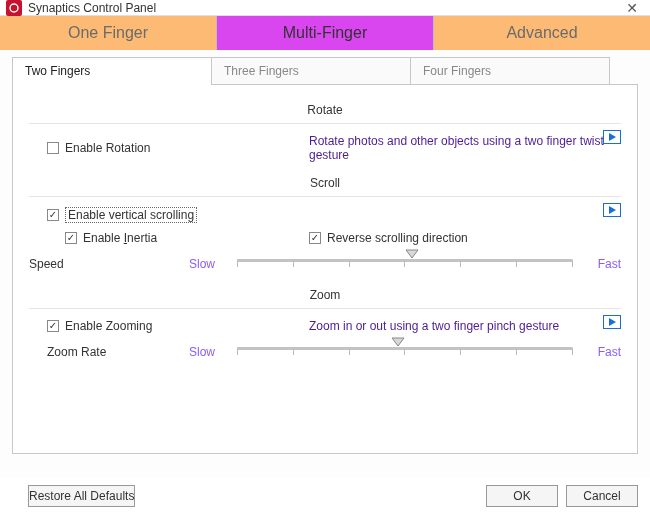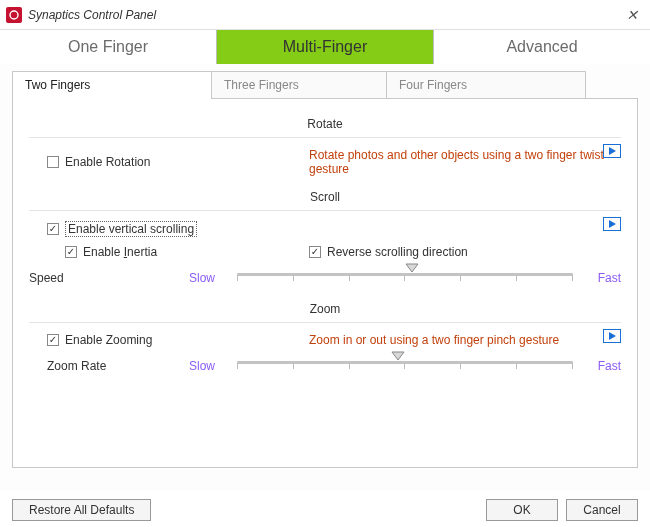--- a/index.html
+++ b/index.html
@@ -7,24 +7,23 @@
     margin: 0;
     font-family: "Segoe UI", Tahoma, sans-serif;
     font-size: 12px;
     background: #fff;
     color: #333;
     width: 650px;
   }
   .titlebar {
     display: flex;
     align-items: center;
-    height: 30px;
+    height: 16px;
     padding: 0 6px;
     border-bottom: 1px solid #e0e0e0;
-    font-style: italic;
   }
   .titlebar .app-icon {
     width: 16px; height: 16px;
     background: #c41230;
     margin-right: 6px;
     border-radius: 2px;
     display: inline-flex;
     align-items: center;
     justify-content: center;
   }
@@ -36,27 +35,27 @@
     height: 34px;
     background: #cfcfcf;
   }
   .main-tab {
     flex: 1;
     display: flex;
     align-items: center;
     justify-content: center;
     font-size: 16px;
     color: #6b6b6b;
-    background: #ffffff;
+    background: #fdba74;
     border-right: 1px solid #bdbdbd;
     cursor: pointer;
   }
   .main-tab:last-child { border-right: none; }
   .main-tab.active {
-    background: #84cc16;
+    background: #d946ef;
     color: #333;
   }
   .content {
     padding: 7px 12px 8px 12px;
     height: 427px;
     background: #fdfdfd;
   }
   .sub-tab-row {
     display: flex;
     height: 28px;
@@ -121,21 +120,21 @@
     line-height: 1;
     color: #333;
   }
   .chkbox.checked::after { content: "✓"; }
   .focusbox {
     border: 1px dotted #666;
     padding: 0 2px;
     display: inline-block;
   }
   .desc {
-    color: #c2410c;
+    color: #4c1d95;
     font-size: 12px;
   }
   .video-icon {
     position: absolute;
     right: 0;
     top: 6px;
     width: 18px; height: 14px;
     cursor: pointer;
   }
   .video-icon svg { width: 18px; height: 14px; }
@@ -184,21 +183,21 @@
     height: 22px;
     border: 1px solid #999;
     background: #f5f5f5;
     display: inline-flex;
     align-items: center;
     justify-content: center;
     font-size: 12px;
     cursor: pointer;
     padding: 0 10px;
   }
-  .btn.wide { padding: 0 16px; }
+  .btn.wide { padding: 0 0; margin-left: 16px; }
   .indent1 { padding-left: 18px; }
   .indent2 { padding-left: 36px; }
 </style>
 </head>
 <body>
 
 <div class="titlebar">
   <span class="app-icon">
     <svg viewBox="0 0 12 12">
         <circle cx="6" cy="6" r="4" fill="none" stroke="#fff" stroke-width="1.4"></circle>
@@ -211,21 +210,21 @@
 <div class="main-tabs">
   <div class="main-tab">One Finger</div>
   <div class="main-tab active">Multi-Finger</div>
   <div class="main-tab">Advanced</div>
 </div>
 
 <div class="content">
 
   <div class="sub-tab-row">
     <div class="sub-tab active" style="width:200px">Two Fingers</div>
-    <div class="sub-tab" style="width:176px">Three Fingers</div>
+    <div class="sub-tab" style="width:200px">Three Fingers</div>
     <div class="sub-tab" style="width:200px">Four Fingers</div>
   </div>
 
   <div class="panel">
 
     <div class="section-title">Rotate</div>
     <div class="section-body">
       <span class="video-icon">
         <svg viewBox="0 0 18 14">
             <rect x="0.5" y="0.5" width="17" height="13" fill="#fff" stroke="#1a6fd6"></rect>

